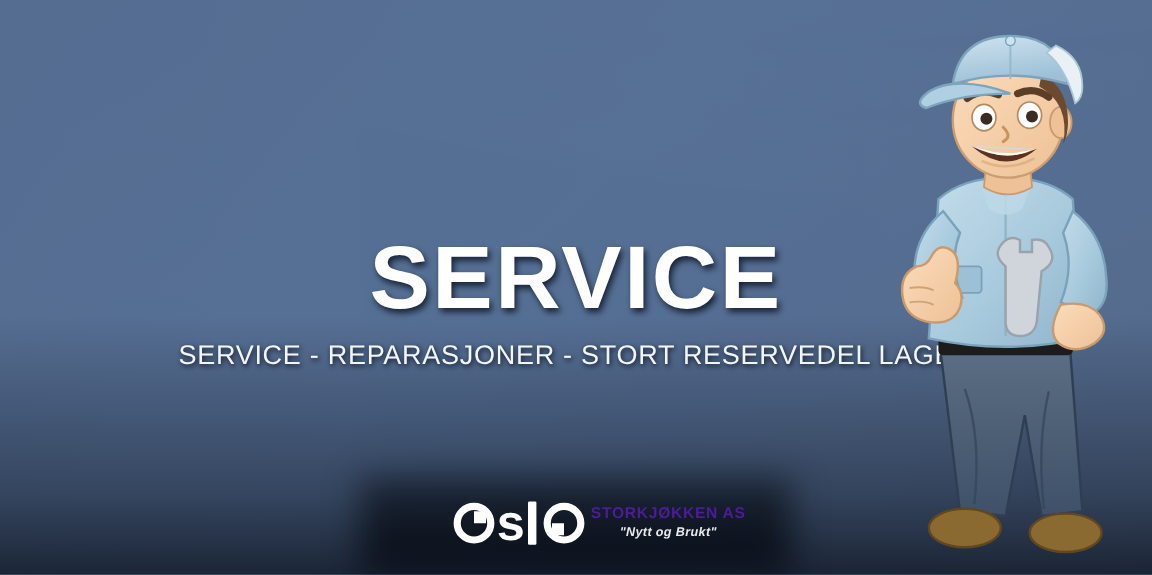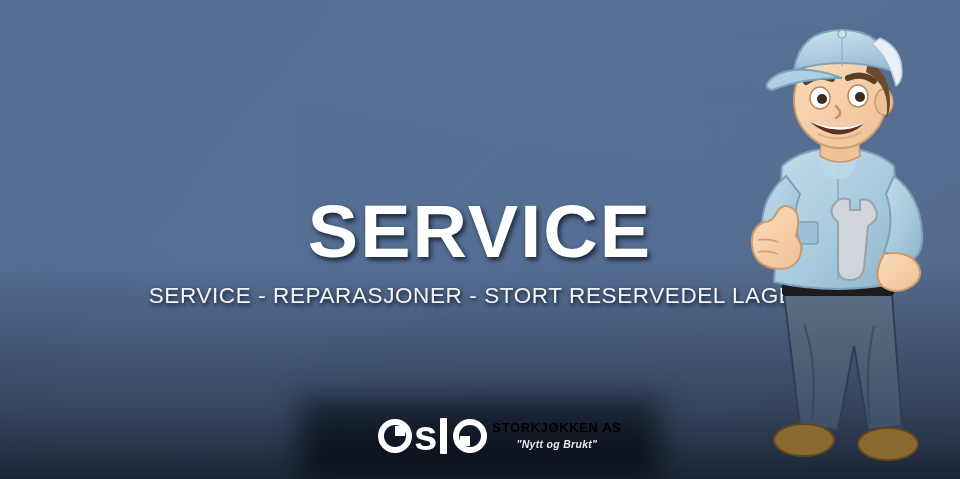--- a/index.html
+++ b/index.html
@@ -208,21 +208,21 @@
     color:#fff;font-size:42px;font-weight:bold;line-height:34px;
     margin:0 1px 0 2px;font-family:"Liberation Sans", sans-serif;
   }
   .logo-l{
     width:7px;height:36px;background:#fff;margin:0 4px 0 2px;border-radius:1px;
   }
   #logo-text{
     margin-left:5px;padding-top:3px;text-align:left;
   }
   #logo-sub1{
-    color:#000000;font-size:13px;font-weight:bold;letter-spacing:.6px;
+    color:#4c1d95;font-size:13px;font-weight:bold;letter-spacing:.6px;
     white-space:nowrap;line-height:14px;
   }
   #logo-sub2{
     color:#e8eaec;font-size:10.5px;font-style:italic;font-weight:bold;
     letter-spacing:.3px;text-align:center;margin-top:3px;
   }
   
   #logo-plate{
     position:absolute;left:300px;top:398px;width:360px;height:81px;
     background:linear-gradient(180deg, rgba(6,10,18,.55), rgba(4,8,16,.8));

